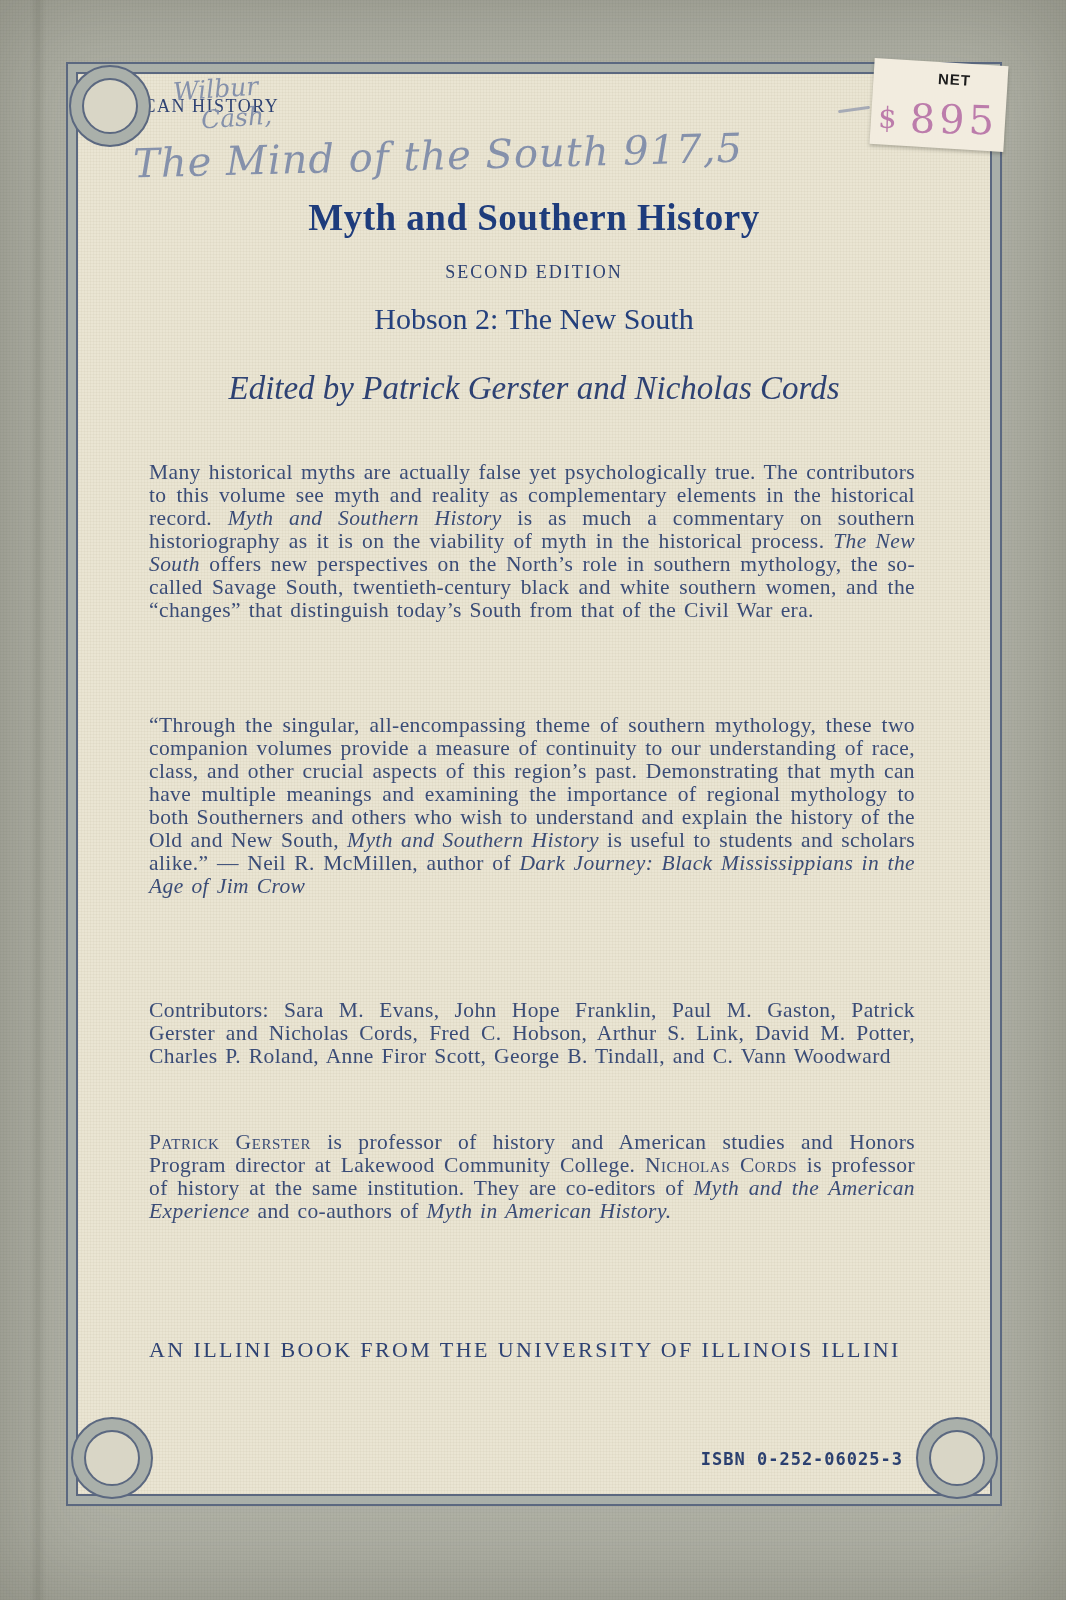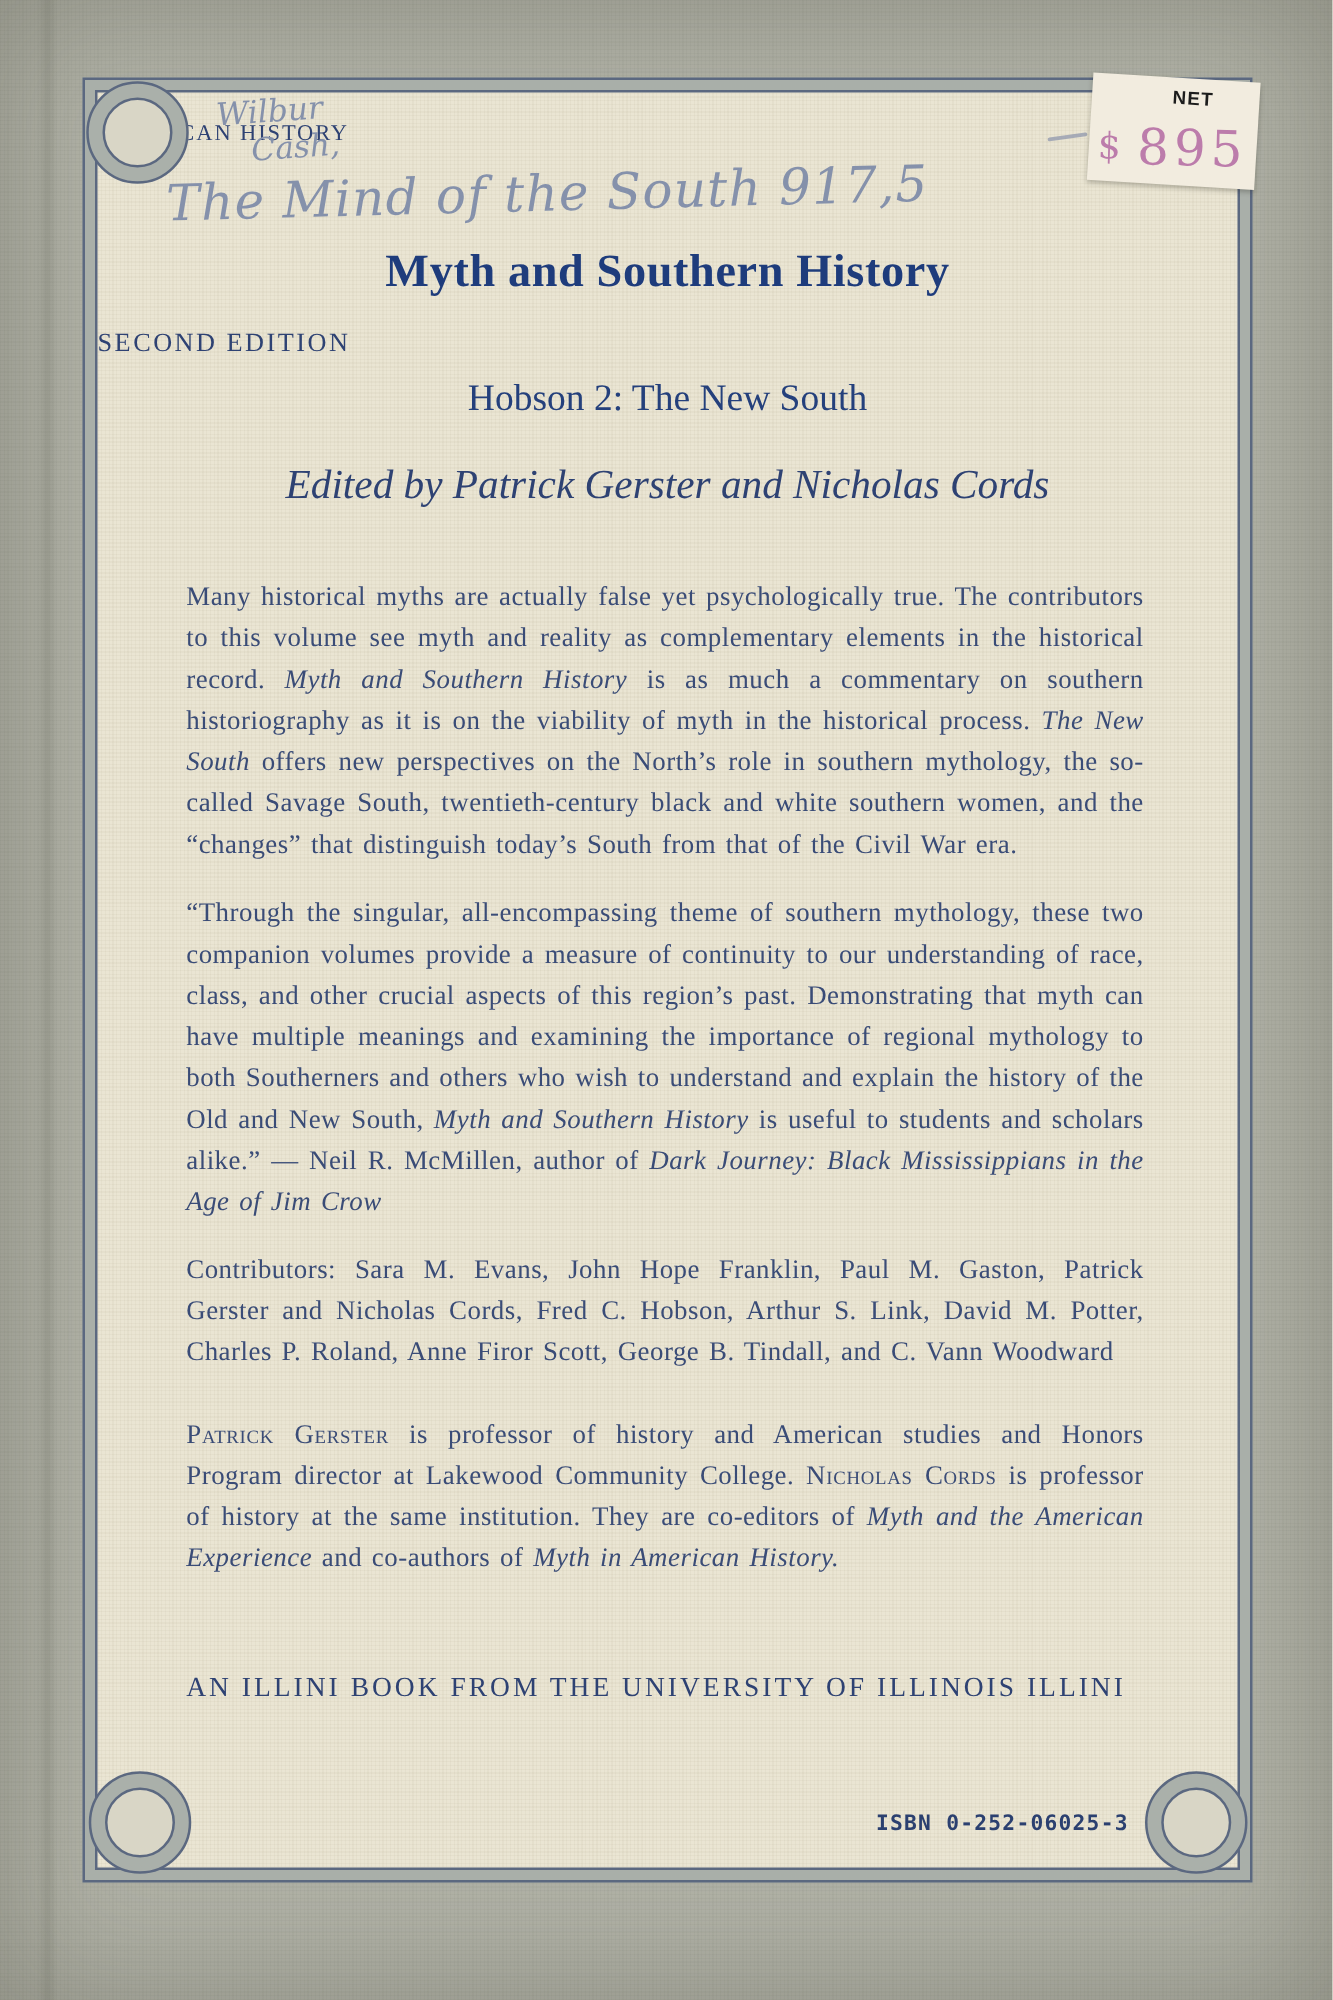--- a/index.html
+++ b/index.html
@@ -54,34 +54,34 @@
   .hw-name .line2{margin-left:26px;}
   .hw-title{
     position:absolute;left:55px;top:56px;width:800px;font-size:40px;
     letter-spacing:1px;transform:rotate(-1.5deg);white-space:nowrap;
   }
   .title{
     position:absolute;left:0;right:0;top:122px;margin:0;text-align:center;
     font-size:37px;font-weight:bold;color:#1e3c7c;letter-spacing:.5px;
   }
   .edition{
-    position:absolute;left:0;right:0;top:188px;text-align:left;
-    font-size:21px;letter-spacing:2px;color:#2e4273;
+    position:absolute;left:0;right:0;top:188px;text-align:center;
+    font-size:18px;letter-spacing:2px;color:#2e4273;
   }
   .volume{
     position:absolute;left:0;right:0;top:228px;text-align:center;
     font-size:30px;color:#24407c;
   }
   .editors{
     position:absolute;left:0;right:0;top:296px;text-align:center;
     font-size:33px;font-style:italic;color:#2e4273;
   }
   .para{
     position:absolute;left:71px;width:766px;margin:0;
-    text-align:justify;font-size:21.5px;line-height:33px;
+    text-align:justify;font-size:21.5px;line-height:23px;
     letter-spacing:.4px;word-spacing:2px;color:#3a4c77;
   }
   .para .it{font-style:italic;}
   .para .sc{font-variant:small-caps;letter-spacing:.6px;margin-top:16px;}
   .p1{top:387px}.p2{top:640px}.p3{top:925px}.p4{top:1057px}
   .imprint{
     position:absolute;left:71px;top:1263px;
     font-size:22px;letter-spacing:2.4px;color:#2e4273;white-space:nowrap;
   }
   .isbn{

